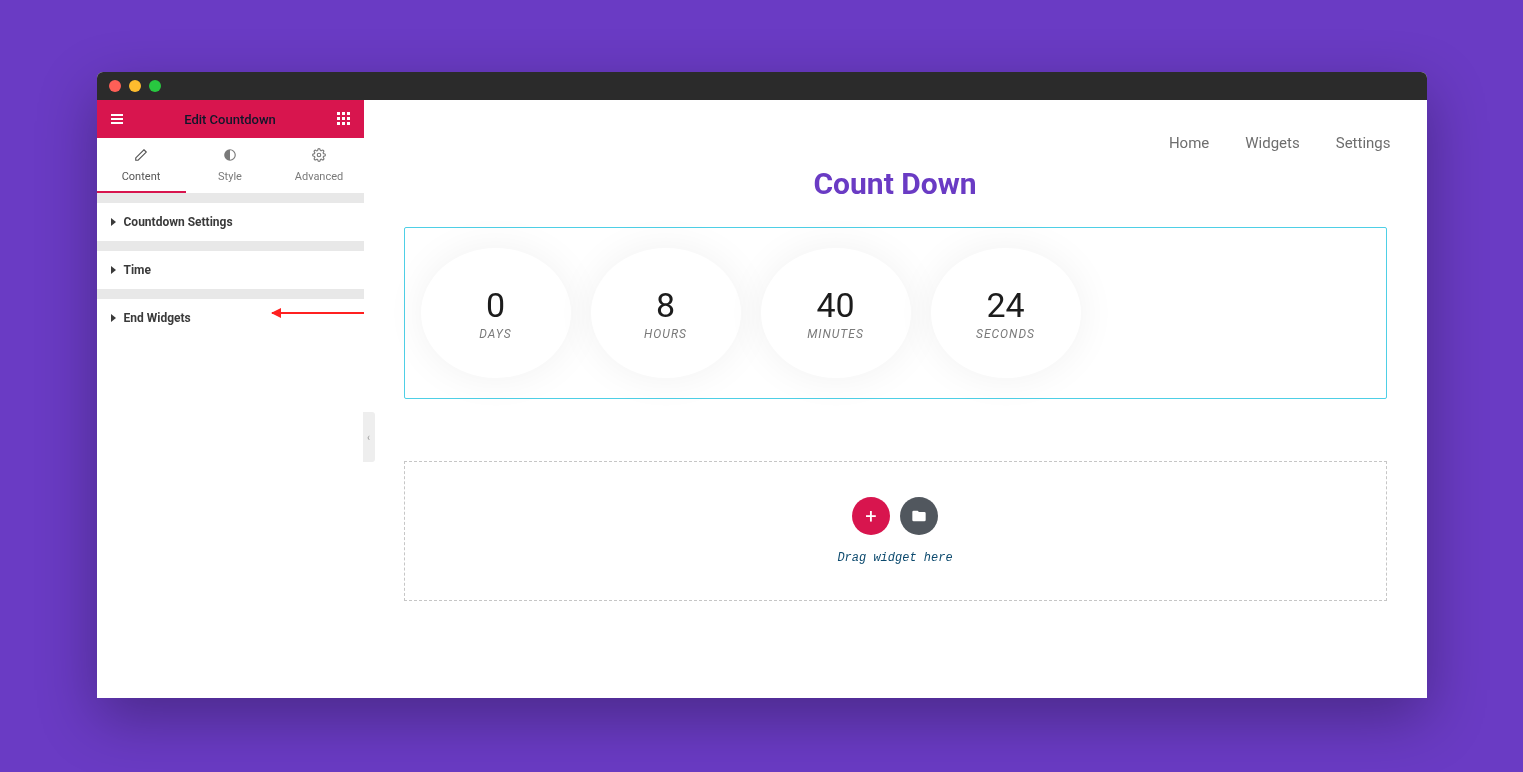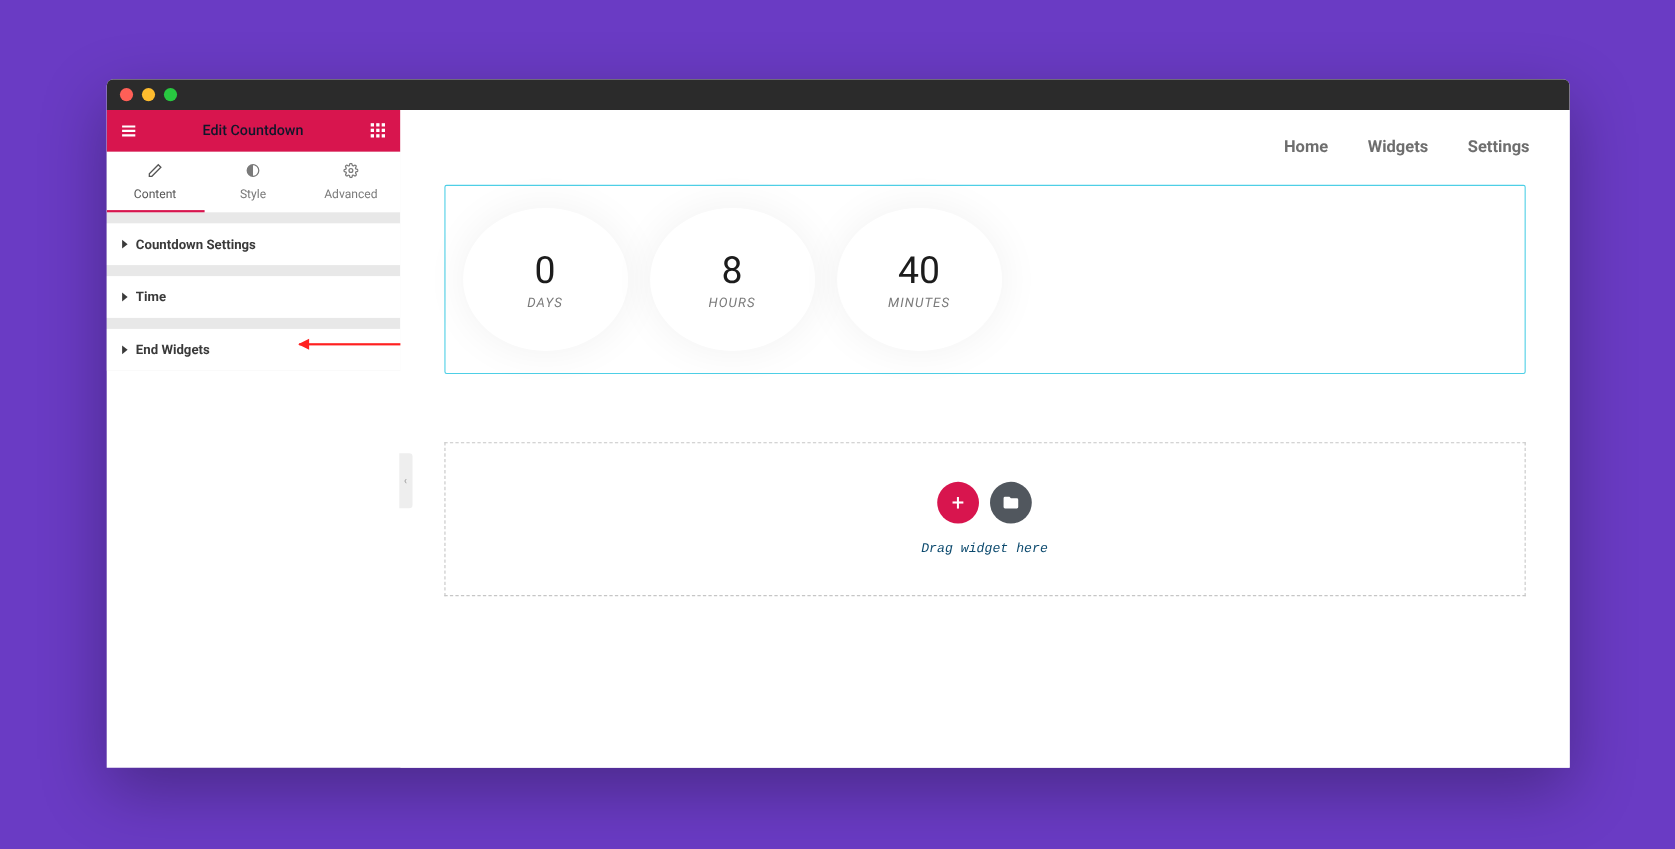--- a/index.html
+++ b/index.html
@@ -20,21 +20,21 @@
 .tab.active { color: #555; border-bottom-color: #d8154e; }
 .tab svg { width: 14px; height: 14px; }
 .panel-section { background: #fff; margin-top: 10px; padding: 12px 14px; display: flex; align-items: center; gap: 8px; cursor: pointer; font-size: 12px; font-weight: 700; color: #3a3a3a; }
 .panel-section:first-of-type { margin-top: 0; }
 .panel-section .caret { width: 0; height: 0; border-top: 4px solid transparent; border-bottom: 4px solid transparent; border-left: 5px solid #3a3a3a; }
 .arrow-annotation { position: absolute; left: 175px; top: 212px; width: 210px; height: 2px; background: #ff2020; pointer-events: none; }
 .arrow-annotation::before { content: ""; position: absolute; left: -1px; top: -4px; border-top: 5px solid transparent; border-bottom: 5px solid transparent; border-right: 10px solid #ff2020; }
 .sidebar-wrap { position: relative; }
 .main { flex: 1; background: #fff; position: relative; }
 .collapse-handle { position: absolute; left: -1px; top: 312px; width: 12px; height: 50px; background: #eee; display: flex; align-items: center; justify-content: center; cursor: pointer; color: #999; font-size: 10px; border-radius: 0 3px 3px 0; }
-.topnav { display: flex; justify-content: flex-end; gap: 36px; padding: 24px 36px 0; font-weight: bold; }
+.topnav { display: flex; justify-content: flex-end; gap: 36px; padding: 34px 36px 0; }
 .topnav a { color: #6e6e6e; font-size: 15px; text-decoration: none; cursor: pointer; }
 .page-title { text-align: center; color: #6a3bc4; font-size: 30px; font-weight: 700; margin-top: 14px; }
 .countdown-widget { margin: 26px 40px 0; border: 1px solid #4ecfe6; padding: 20px 16px; display: flex; gap: 20px; background: #fff; border-radius: 2px; }
 .count-item { width: 150px; height: 130px; background: #fff; border-radius: 50%; box-shadow: 0 0 40px rgba(0,0,0,0.06); display: flex; flex-direction: column; align-items: center; justify-content: center; }
 .count-item .num { font-size: 34px; font-weight: 400; color: #1c1c1c; }
 .count-item .label { font-size: 12px; color: #7a7a7a; letter-spacing: 1px; margin-top: 2px; font-style: italic; }
 .dropzone { margin: 62px 40px 0; border: 1px dashed #c6c6c6; height: 140px; display: flex; flex-direction: column; align-items: center; justify-content: center; gap: 16px; }
 .dropzone-buttons { display: flex; gap: 10px; }
 .circle-btn { width: 38px; height: 38px; border-radius: 50%; display: flex; align-items: center; justify-content: center; cursor: pointer; color: #fff; }
 .circle-btn.pink { background: #d8154e; font-size: 20px; }
@@ -115,33 +115,38 @@
 
     <div class="main">
       <div class="collapse-handle">
         <span>‹</span>
       </div>
       <div class="topnav">
         <a>Home</a>
         <a>Widgets</a>
         <a>Settings</a>
       </div>
+      <h1 class="page-title">Count Down</h1>
 
       <div class="countdown-widget">
         <div class="count-item">
           <div class="num">0</div>
           <div class="label">DAYS</div>
         </div>
         <div class="count-item">
           <div class="num">8</div>
           <div class="label">HOURS</div>
         </div>
         <div class="count-item">
           <div class="num">40</div>
           <div class="label">MINUTES</div>
+        </div>
+        <div class="count-item">
+          <div class="num">24</div>
+          <div class="label">SECONDS</div>
         </div>
       </div>
 
       <div class="dropzone">
         <div class="dropzone-buttons">
           <div class="circle-btn pink">
             <span>+</span>
           </div>
           <div class="circle-btn gray">
             <svg width="16" height="16" viewBox="0 0 24 24" fill="#fff">

